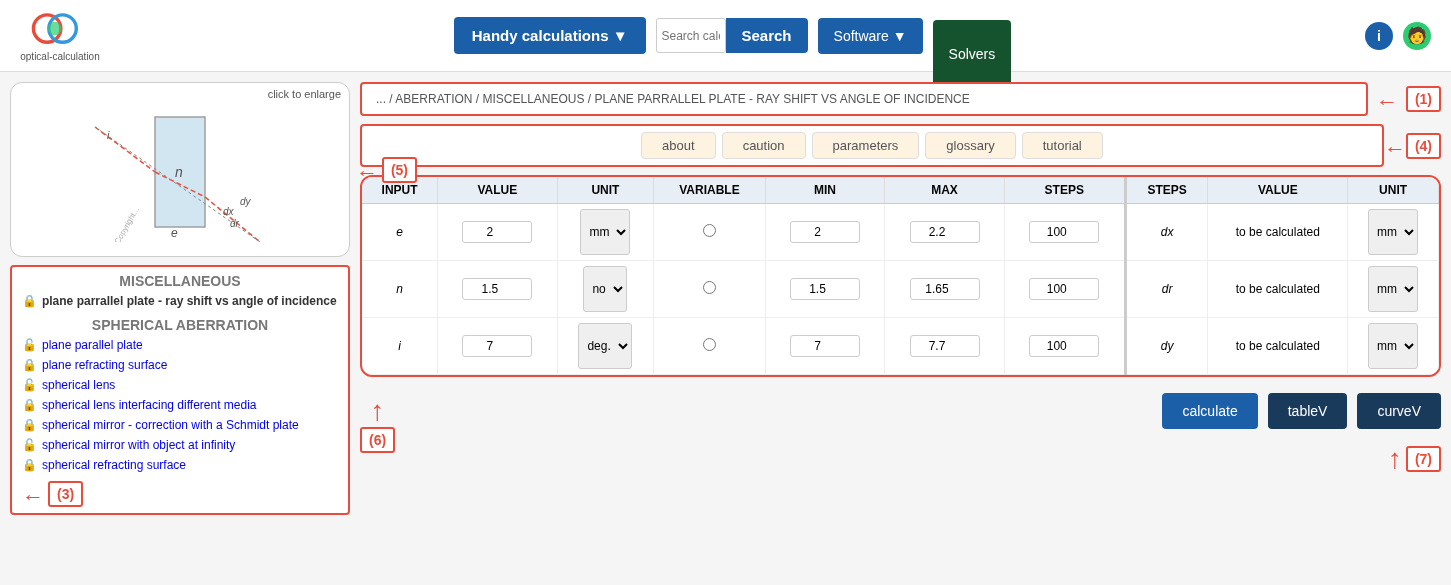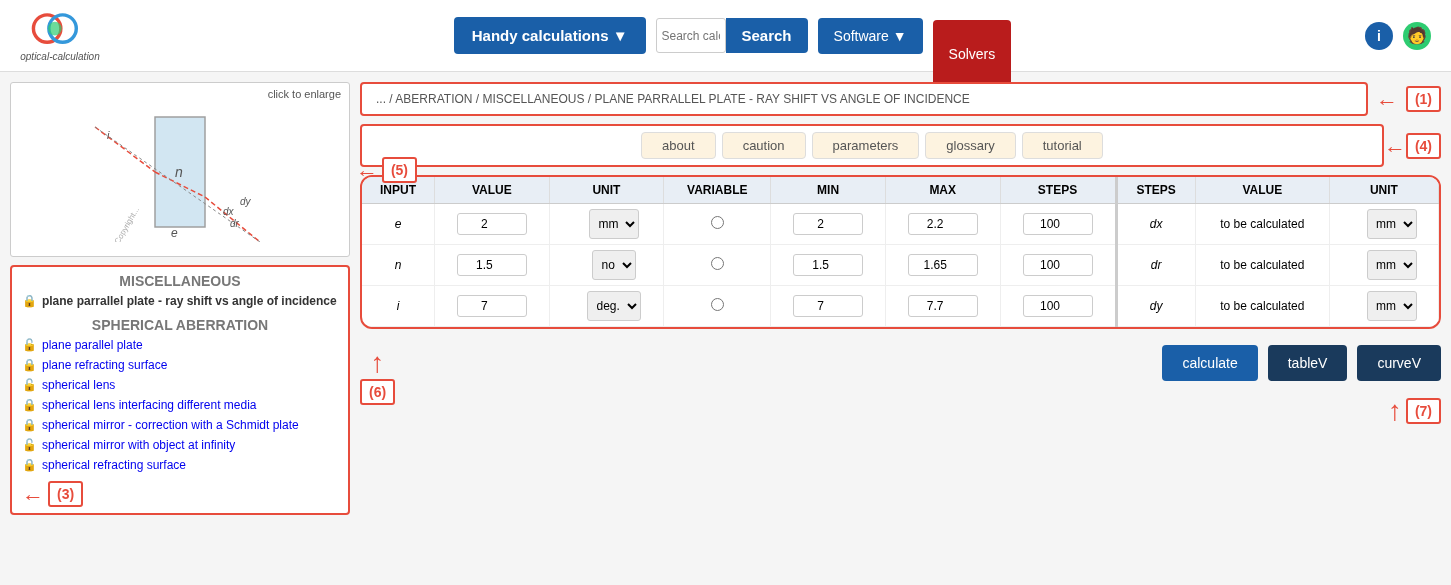--- a/index.html
+++ b/index.html
@@ -18,21 +18,20 @@
     .logo-area {
       display: flex;
       flex-direction: column;
       align-items: center;
       min-width: 80px;
     }
     .logo-text {
       font-size: 10px;
       color: #555;
       margin-top: 2px;
-      font-style: italic;
     }
     .header-center {
       display: flex;
       align-items: center;
       gap: 10px;
       flex: 1;
       justify-content: center;
     }
     .btn-handy {
       background: #1a5fa8;
@@ -65,21 +64,21 @@
     .btn-software {
       background: #1a5fa8;
       color: white;
       border: none;
       padding: 10px 16px;
       border-radius: 4px;
       cursor: pointer;
       font-size: 14px;
     }
     .btn-solvers {
-      background: #b91c1c;
+      background: #14532d;
       color: white;
       border: none;
       padding: 26px 16px;
       border-radius: 4px;
       cursor: pointer;
       font-size: 14px;
       margin-top: 37px;
     }
     .header-icons {
       display: flex;
@@ -126,21 +125,21 @@
       width: 340px;
       min-width: 340px;
       display: flex;
       flex-direction: column;
       gap: 8px;
     }
 
     .image-box {
       background: white;
       border: 1px solid #ccc;
-      border-radius: 3px;
+      border-radius: 12px;
       padding: 8px;
       position: relative;
       height: 175px;
       display: flex;
       align-items: center;
       justify-content: center;
     }
     .click-to-enlarge {
       position: absolute;
       top: 5px;
@@ -265,25 +264,24 @@
     }
     input[type="number"], input[type="text"] {
       width: 70px;
       padding: 3px 5px;
       border: 1px solid #ccc;
       border-radius: 3px;
       font-size: 12px;
       text-align: center;
     }
     select {
-      padding: 6px 4px;
+      padding: 14px 4px;
       border: 1px solid #ccc;
       border-radius: 3px;
       font-size: 12px;
-      margin-left: 16px;
     }
     input[type="radio"] { cursor: pointer; }
 
     
     .action-btns {
       display: flex;
       gap: 10px;
       justify-content: flex-end;
       padding: 8px 0;
     }

